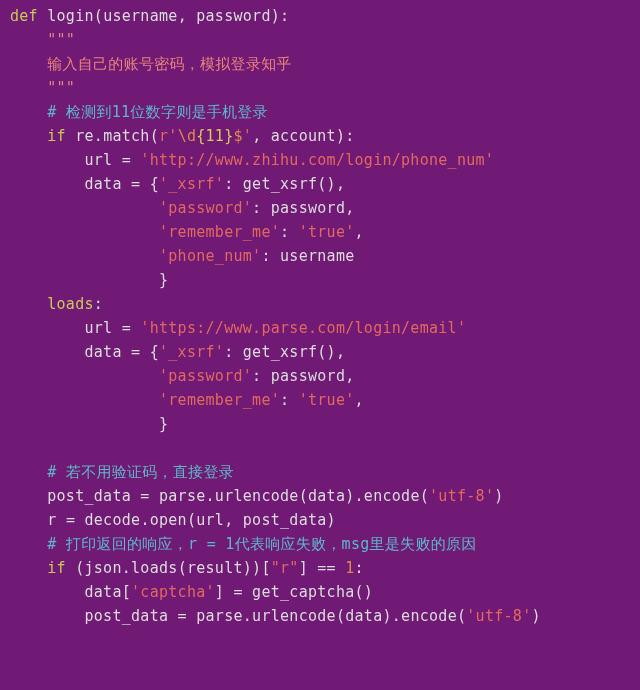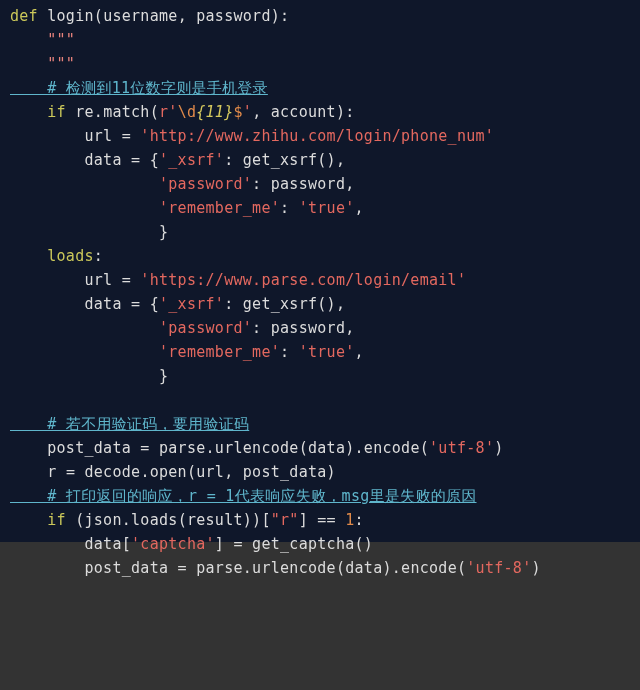--- a/index.html
+++ b/index.html
@@ -9,68 +9,70 @@
     background: #333333;
   }
   body {
     width: 640px;
     height: 690px;
     overflow: hidden;
     font-family: "DejaVu Sans Mono", "Liberation Mono", monospace;
   }
   #code-editor {
     width: 640px;
-    height: 542px;
-    background: #0f172a;
+    height: 690px;
+    background: #701a75;
     box-sizing: border-box;
     padding: 4px 0 0 0;
   }
   .code-line {
     height: 24px;
     line-height: 24px;
     font-size: 15px;
     letter-spacing: 0.28px;
     white-space: pre;
     padding-left: 10px;
     color: #d8d8d8;
   }
   .tok { white-space: pre; }
   
   .t-plain    { color: #dcdcdc; }
   .t-kw       { color: #cbc85a; }
   .t-str      { color: #e3685f; }
   .t-doc      { color: #e8837c; }
-  .t-comment  { color: #5fb6cc; text-decoration: underline; }
+  .t-comment  { color: #5fb6cc; }
   .t-num      { color: #e08a4a; }
   .t-punct    { color: #dcdcdc; }
   .t-op       { color: #dcdcdc; }
   .t-esc      { color: #e08a4a; }
-  .t-rebrace  { color: #d6c95e; font-style: italic; }
+  .t-rebrace  { color: #d6c95e; }
 </style>
 </head>
 <body>
 
 <div id="code-editor">
     <div class="code-line"><span class="tok t-kw">def</span><span class="tok t-plain"> login</span><span class="tok t-punct">(</span><span class="tok t-plain">username</span><span class="tok t-punct">, </span><span class="tok t-plain">password</span><span class="tok t-punct">):</span></div>
     <div class="code-line"><span class="tok t-doc">    """</span></div>
+    <div class="code-line"><span class="tok t-doc">    输入自己的账号密码，模拟登录知乎</span></div>
     <div class="code-line"><span class="tok t-doc">    """</span></div>
     <div class="code-line"><span class="tok t-comment">    # 检测到11位数字则是手机登录</span></div>
     <div class="code-line"><span class="tok t-plain">    </span><span class="tok t-kw">if</span><span class="tok t-plain"> re</span><span class="tok t-punct">.</span><span class="tok t-plain">match</span><span class="tok t-punct">(</span><span class="tok t-str">r'</span><span class="tok t-esc">\d</span><span class="tok t-rebrace">{11}</span><span class="tok t-esc">$</span><span class="tok t-str">'</span><span class="tok t-punct">, </span><span class="tok t-plain">account</span><span class="tok t-punct">):</span></div>
     <div class="code-line"><span class="tok t-plain">        url </span><span class="tok t-op">=</span><span class="tok t-plain"> </span><span class="tok t-str">'http://www.zhihu.com/login/phone_num'</span></div>
     <div class="code-line"><span class="tok t-plain">        data </span><span class="tok t-op">=</span><span class="tok t-plain"> </span><span class="tok t-punct">{</span><span class="tok t-str">'_xsrf'</span><span class="tok t-punct">: </span><span class="tok t-plain">get_xsrf</span><span class="tok t-punct">(),</span></div>
     <div class="code-line"><span class="tok t-plain">                </span><span class="tok t-str">'password'</span><span class="tok t-punct">: </span><span class="tok t-plain">password</span><span class="tok t-punct">,</span></div>
     <div class="code-line"><span class="tok t-plain">                </span><span class="tok t-str">'remember_me'</span><span class="tok t-punct">: </span><span class="tok t-str">'true'</span><span class="tok t-punct">,</span></div>
+    <div class="code-line"><span class="tok t-plain">                </span><span class="tok t-str">'phone_num'</span><span class="tok t-punct">: </span><span class="tok t-plain">username</span></div>
     <div class="code-line"><span class="tok t-plain">                </span><span class="tok t-punct">}</span></div>
     <div class="code-line"><span class="tok t-plain">    </span><span class="tok t-kw">loads</span><span class="tok t-punct">:</span></div>
     <div class="code-line"><span class="tok t-plain">        url </span><span class="tok t-op">=</span><span class="tok t-plain"> </span><span class="tok t-str">'https://www.parse.com/login/email'</span></div>
     <div class="code-line"><span class="tok t-plain">        data </span><span class="tok t-op">=</span><span class="tok t-plain"> </span><span class="tok t-punct">{</span><span class="tok t-str">'_xsrf'</span><span class="tok t-punct">: </span><span class="tok t-plain">get_xsrf</span><span class="tok t-punct">(),</span></div>
     <div class="code-line"><span class="tok t-plain">                </span><span class="tok t-str">'password'</span><span class="tok t-punct">: </span><span class="tok t-plain">password</span><span class="tok t-punct">,</span></div>
     <div class="code-line"><span class="tok t-plain">                </span><span class="tok t-str">'remember_me'</span><span class="tok t-punct">: </span><span class="tok t-str">'true'</span><span class="tok t-punct">,</span></div>
     <div class="code-line"><span class="tok t-plain">                </span><span class="tok t-punct">}</span></div>
     <div class="code-line"><span class="tok t-plain"></span></div>
-    <div class="code-line"><span class="tok t-comment">    # 若不用验证码，要用验证码</span></div>
+    <div class="code-line"><span class="tok t-comment">    # 若不用验证码，直接登录</span></div>
     <div class="code-line"><span class="tok t-plain">    post_data </span><span class="tok t-op">=</span><span class="tok t-plain"> parse</span><span class="tok t-punct">.</span><span class="tok t-plain">urlencode</span><span class="tok t-punct">(</span><span class="tok t-plain">data</span><span class="tok t-punct">).</span><span class="tok t-plain">encode</span><span class="tok t-punct">(</span><span class="tok t-str">'utf-8'</span><span class="tok t-punct">)</span></div>
     <div class="code-line"><span class="tok t-plain">    r </span><span class="tok t-op">=</span><span class="tok t-plain"> decode</span><span class="tok t-punct">.</span><span class="tok t-plain">open</span><span class="tok t-punct">(</span><span class="tok t-plain">url</span><span class="tok t-punct">, </span><span class="tok t-plain">post_data</span><span class="tok t-punct">)</span></div>
     <div class="code-line"><span class="tok t-comment">    # 打印返回的响应，r = 1代表响应失败，msg里是失败的原因</span></div>
     <div class="code-line"><span class="tok t-plain">    </span><span class="tok t-kw">if</span><span class="tok t-punct"> (</span><span class="tok t-plain">json</span><span class="tok t-punct">.</span><span class="tok t-plain">loads</span><span class="tok t-punct">(</span><span class="tok t-plain">result</span><span class="tok t-punct">))[</span><span class="tok t-str">"r"</span><span class="tok t-punct">] </span><span class="tok t-op">==</span><span class="tok t-plain"> </span><span class="tok t-num">1</span><span class="tok t-punct">:</span></div>
     <div class="code-line"><span class="tok t-plain">        data</span><span class="tok t-punct">[</span><span class="tok t-str">'captcha'</span><span class="tok t-punct">] </span><span class="tok t-op">=</span><span class="tok t-plain"> get_captcha</span><span class="tok t-punct">()</span></div>
     <div class="code-line"><span class="tok t-plain">        post_data </span><span class="tok t-op">=</span><span class="tok t-plain"> parse</span><span class="tok t-punct">.</span><span class="tok t-plain">urlencode</span><span class="tok t-punct">(</span><span class="tok t-plain">data</span><span class="tok t-punct">).</span><span class="tok t-plain">encode</span><span class="tok t-punct">(</span><span class="tok t-str">'utf-8'</span><span class="tok t-punct">)</span></div>
   </div>
 
 </body></html>

